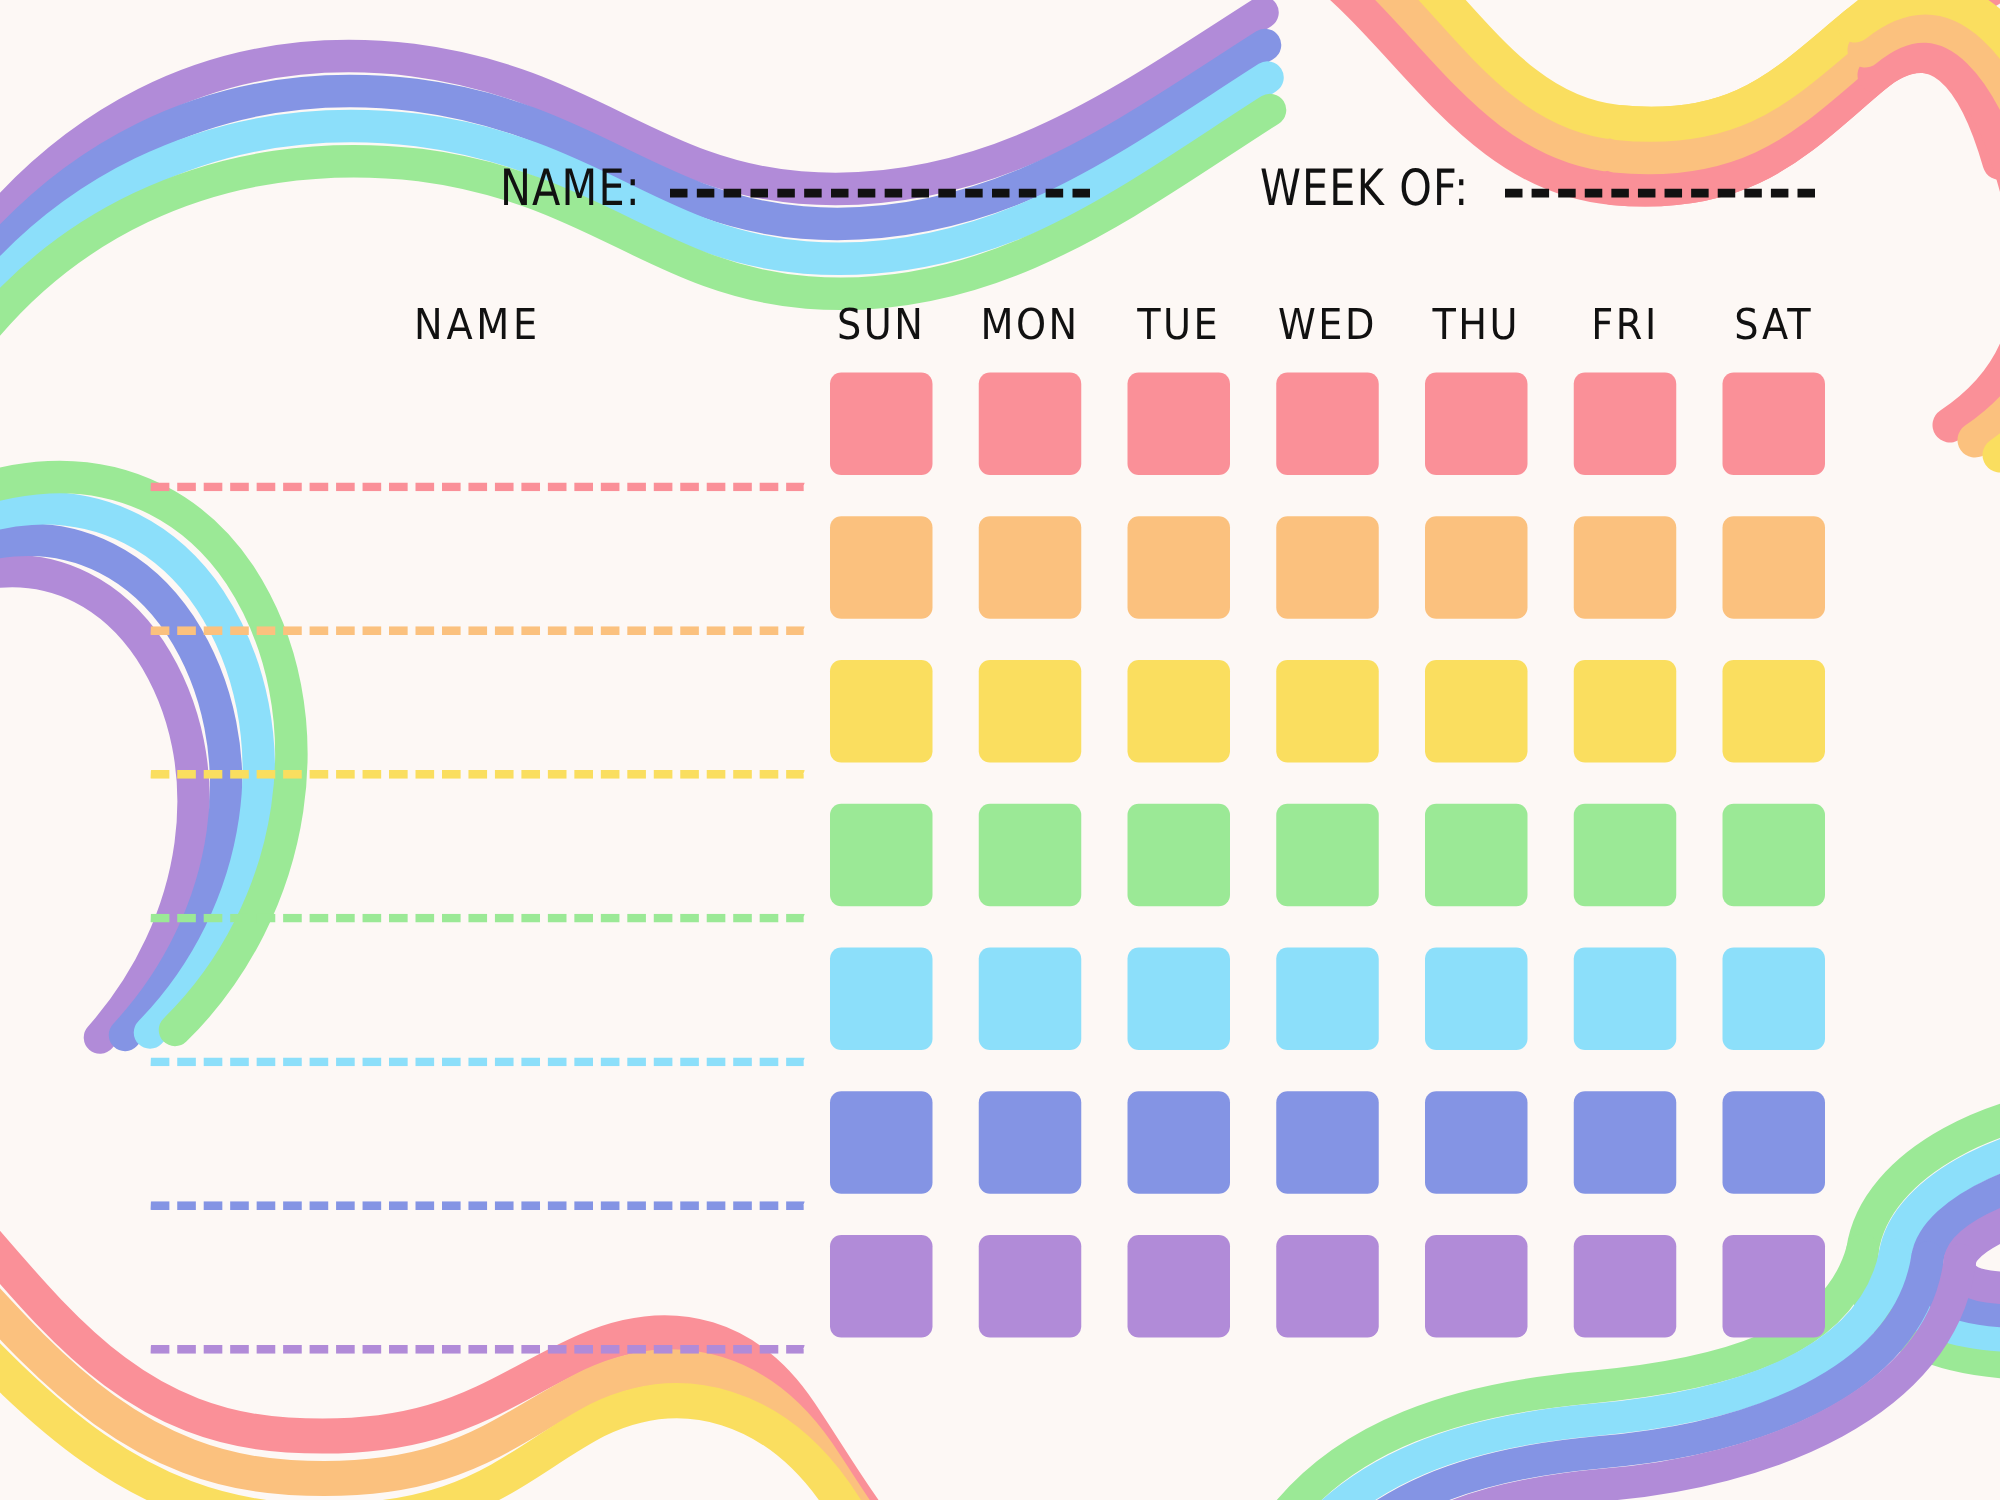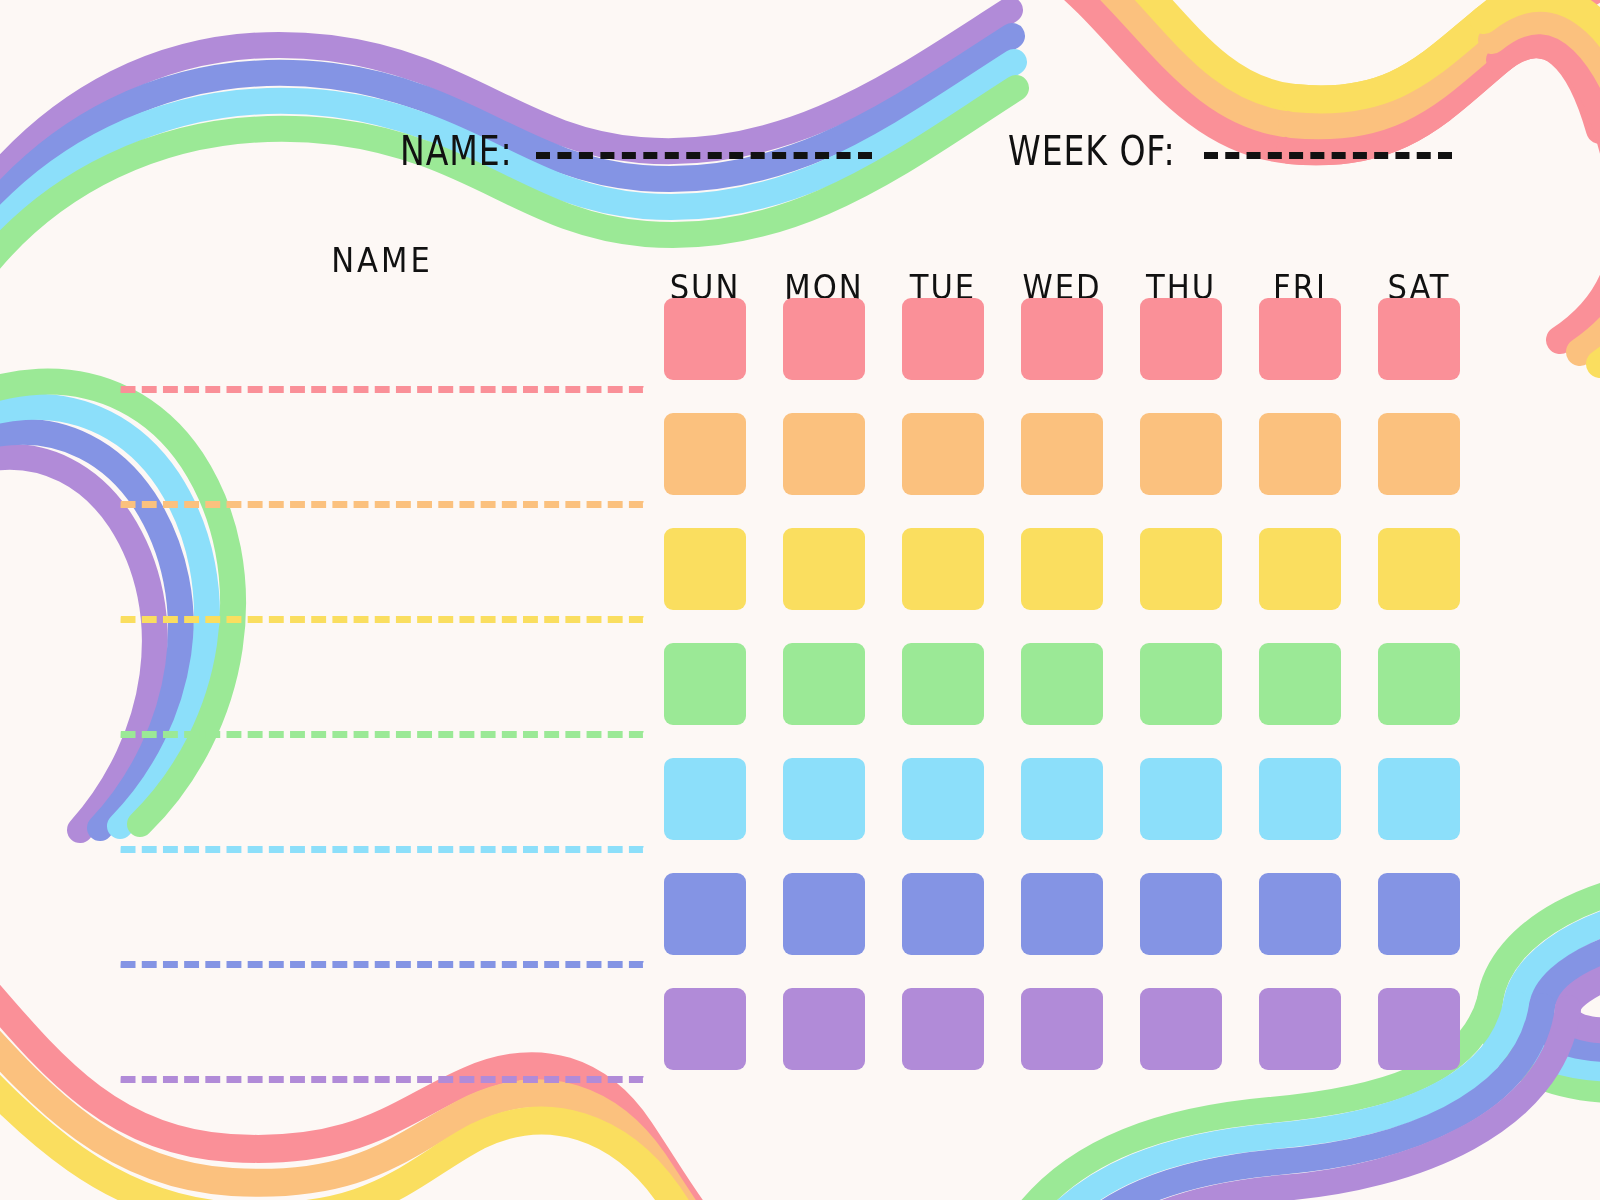--- a/index.html
+++ b/index.html
@@ -87,21 +87,20 @@
     color: #111111;
     font-family: "DejaVu Sans Condensed", "Liberation Sans Narrow", "Liberation Sans", sans-serif;
   }
 
   .day-header-row {
     position: absolute;
     left: 664px;
     top: 240px;
     width: 796px;
     display: flex;
-    margin-top: 27px;
   }
   .day-header {
     width: 82px;
     margin-right: 37px;
     text-align: center;
     font-size: 34px;
     letter-spacing: 2px;
     color: #111111;
     font-family: "DejaVu Sans Condensed", "Liberation Sans Narrow", "Liberation Sans", sans-serif;
   }

